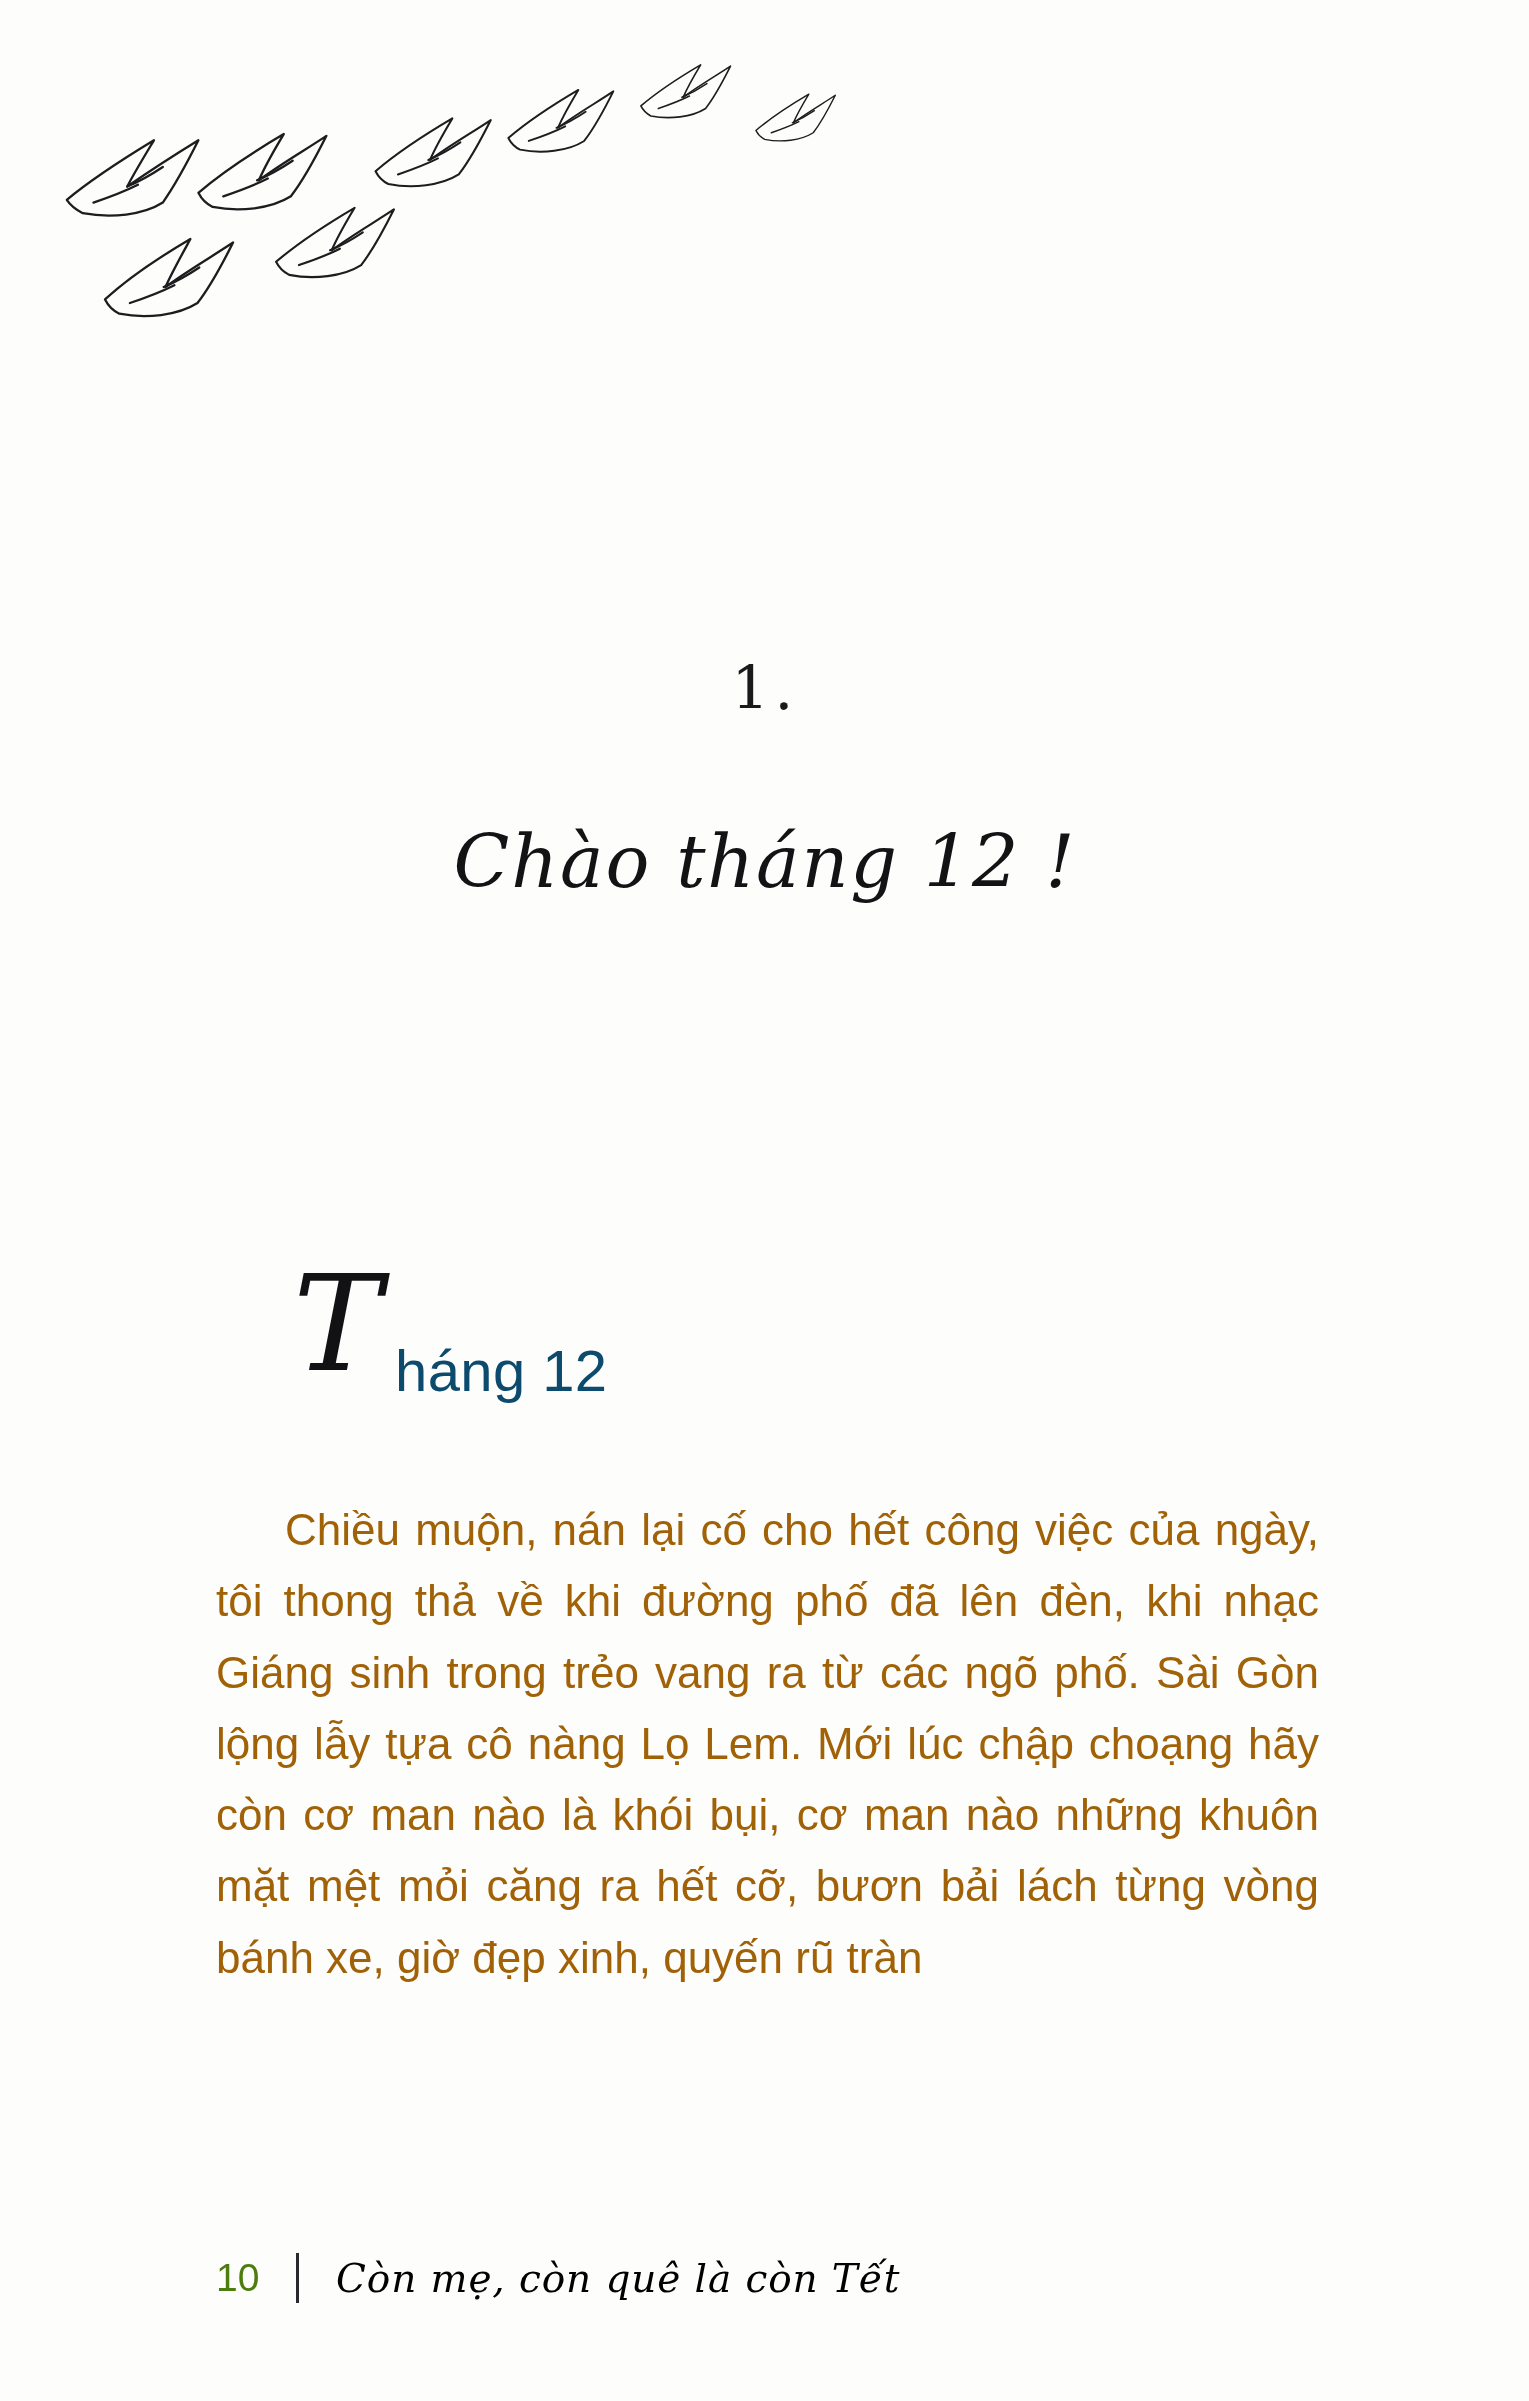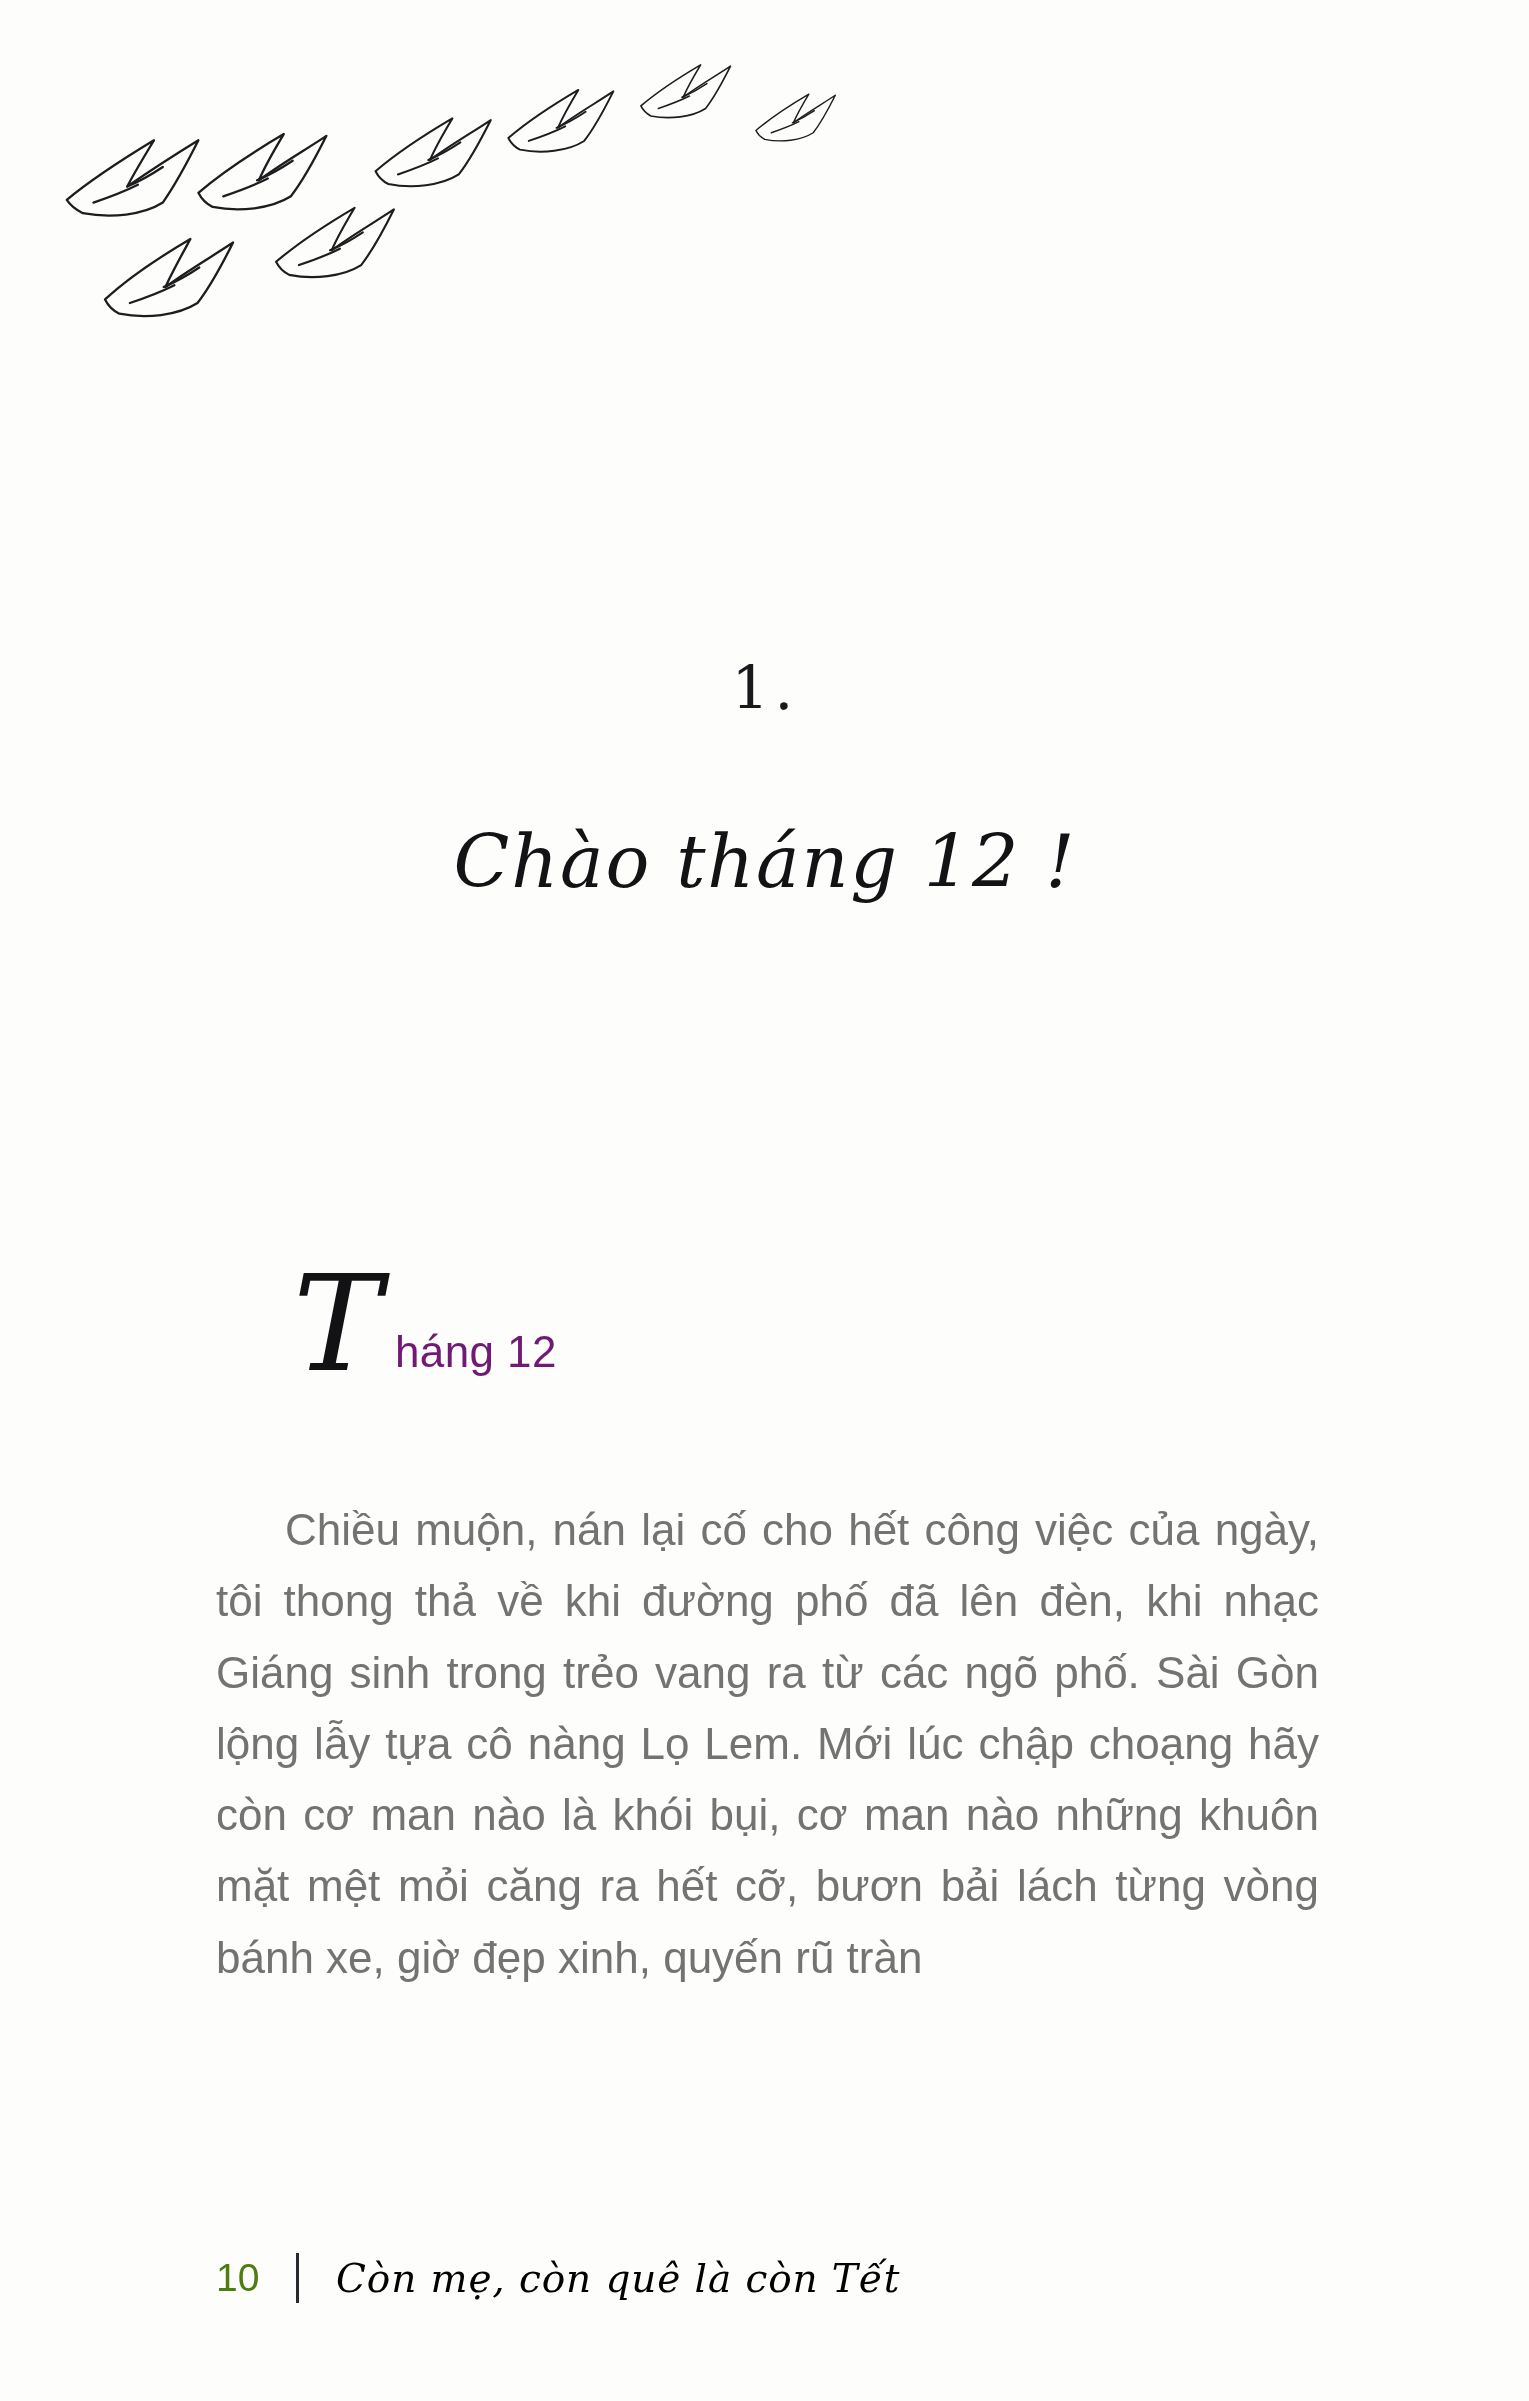--- a/index.html
+++ b/index.html
@@ -77,39 +77,39 @@
     top: -36px;
     font-family: "DejaVu Serif", serif;
     font-style: italic;
     font-size: 133px;
     line-height: 1;
     color: #121214;
   }
   .opener-text {
     position: absolute;
     left: 173px;
-    top: 33px;
-    font-family: "Liberation Sans", sans-serif;
-    font-size: 44px;
+    top: 43px;
+    font-family: "Liberation Sans", sans-serif;
+    font-size: 58px;
     letter-spacing: 0.4px;
-    color: #701a75;
+    color: #0c4a6e;
   }
 
   
   .body-copy {
     position: absolute;
     top: 1494px;
     left: 216px;
     width: 1103px;
     font-family: "Liberation Sans", sans-serif;
     font-size: 44px;
     line-height: 1.62;
     text-align: justify;
     text-justify: inter-word;
-    color: #737373;
+    color: #a16207;
   }
   .body-copy p {
     margin: 0;
     text-indent: 69px;
   }
 
   
   .footer {
     position: absolute;
     left: 216px;

